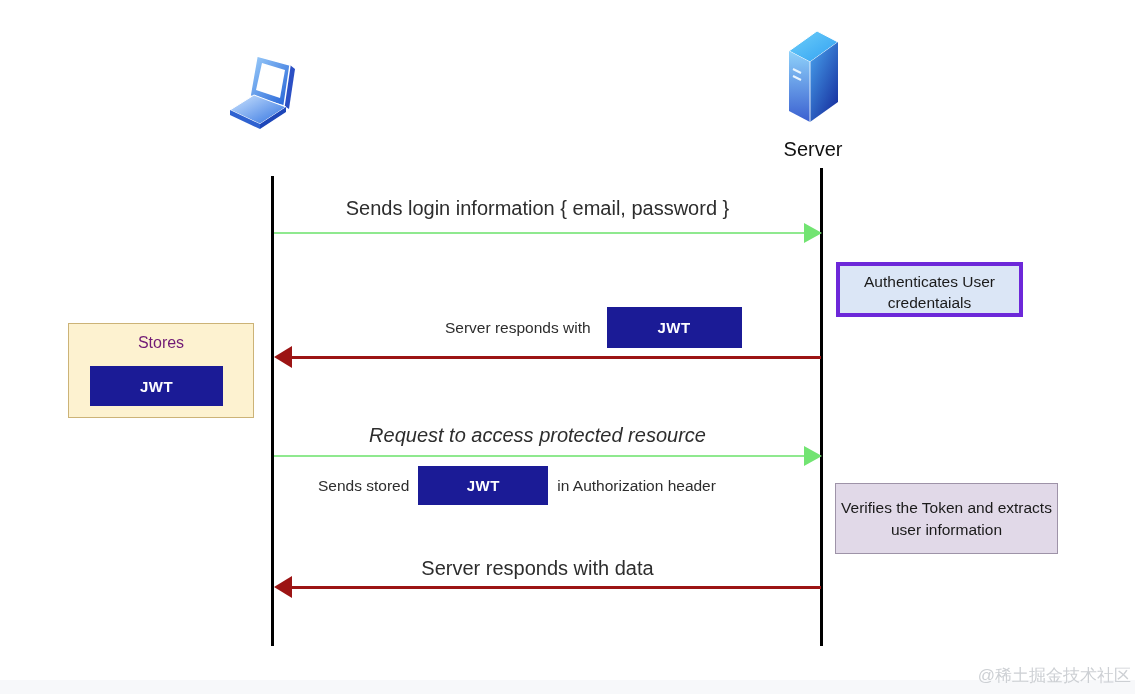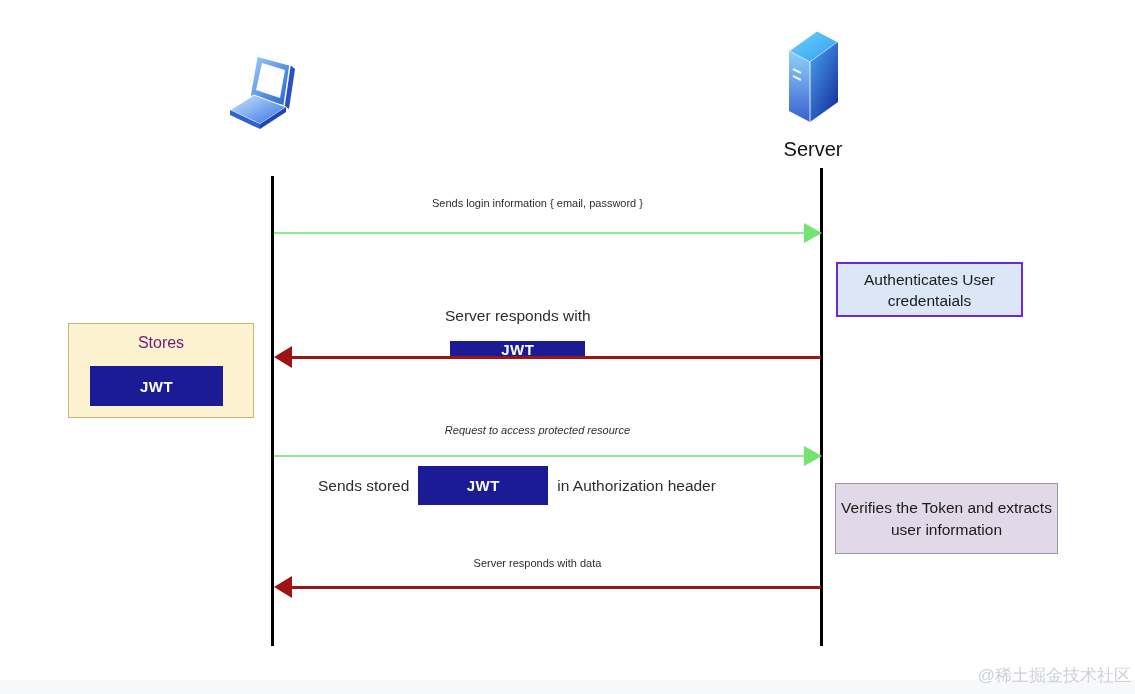--- a/index.html
+++ b/index.html
@@ -9,21 +9,21 @@
     position:relative; width:1135px; height:694px;
     background:#ffffff; overflow:hidden; margin:0 auto;
   }
   .abs { position:absolute; }
 
   
   .actor-label { font-size:20px; color:#111; text-align:center; width:160px; }
   .lifeline { width:3px; background:#000; }
 
   
-  .msg-label { font-size:11px; color:#2d2d2d; text-align:center; width:549px; }
+  .msg-label { font-size:20px; color:#2d2d2d; text-align:center; width:549px; }
   .msg-row { display:flex; align-items:center; }
   .msg-row span { font-size:15.5px; color:#2d2d2d; white-space:nowrap; }
 
   
   .arrow-line-green { height:2px; background:#8fe98f; }
   .arrow-line-red   { height:3px; background:#9c1414; }
   .head-right {
     width:0; height:0;
     border-top:10px solid transparent; border-bottom:10px solid transparent;
     border-left:18px solid #72e472;
@@ -38,21 +38,21 @@
   .jwt-box {
     background:#1b1b96; color:#fdfdff;
     font-size:15px; font-weight:bold; letter-spacing:.5px;
     display:flex; align-items:center; justify-content:center;
   }
 
   
   .note {
     font-size:15.5px; color:#1a1a1a; text-align:center; line-height:21px;
   }
-  .note-auth     { background:#dbe6f6; border:2px solid #6d28d9; padding-top:5px; }
+  .note-auth     { background:#dbe6f6; border:4px solid #6d28d9; padding-top:5px; }
   .note-verifies { background:#e1d9e8; border:1px solid #9e93a8; padding-top:13px; line-height:22px; }
   .note-stores   { background:#fdf2d0; border:1px solid #ccb377; }
   .stores-title  { font-size:16px; color:#701a75; text-align:center; width:100%; }
 
   .bottom-band { background:#f7f8fa; }
   .watermark { font-size:17px; color:#cdd0d4; white-space:nowrap; }
 </style>
 </head>
 <body>
 
@@ -103,21 +103,21 @@
 
   <div class="abs lifeline" style="left:271px; top:176px; height:470px;"></div>
   <div class="abs lifeline" style="left:820px; top:168px; height:478px;"></div>
 
   <div class="abs msg-label" style="left:263px; top:197px;">Sends login information { email, password }</div>
   <div class="abs arrow-line-green" style="left:274px; top:232px; width:531px;"></div>
   <div class="abs head-right" style="left:804px; top:223px;"></div>
 
   <div class="abs note note-auth" style="left:836px; top:262px; width:187px; height:55px;">Authenticates User credentaials</div>
 
-  <div class="abs msg-row" style="left:445px; top:307px; height:41px; gap:16px;flex-direction:column;">
+  <div class="abs msg-row" style="left:445px; top:307px; height:41px; gap:16px;">
     <span>Server responds with</span>
     <div class="jwt-box" style="width:135px; height:41px;">JWT</div>
   </div>
   <div class="abs head-left" style="left:274px; top:346px;"></div>
   <div class="abs arrow-line-red" style="left:291px; top:356px; width:530px;"></div>
 
   <div class="abs note-stores" style="left:68px; top:323px; width:186px; height:95px;">
     <div class="stores-title" style="position:absolute; top:10px;">Stores</div>
     <div class="jwt-box" style="position:absolute; left:21px; top:42px; width:133px; height:40px;">JWT</div>
   </div>

